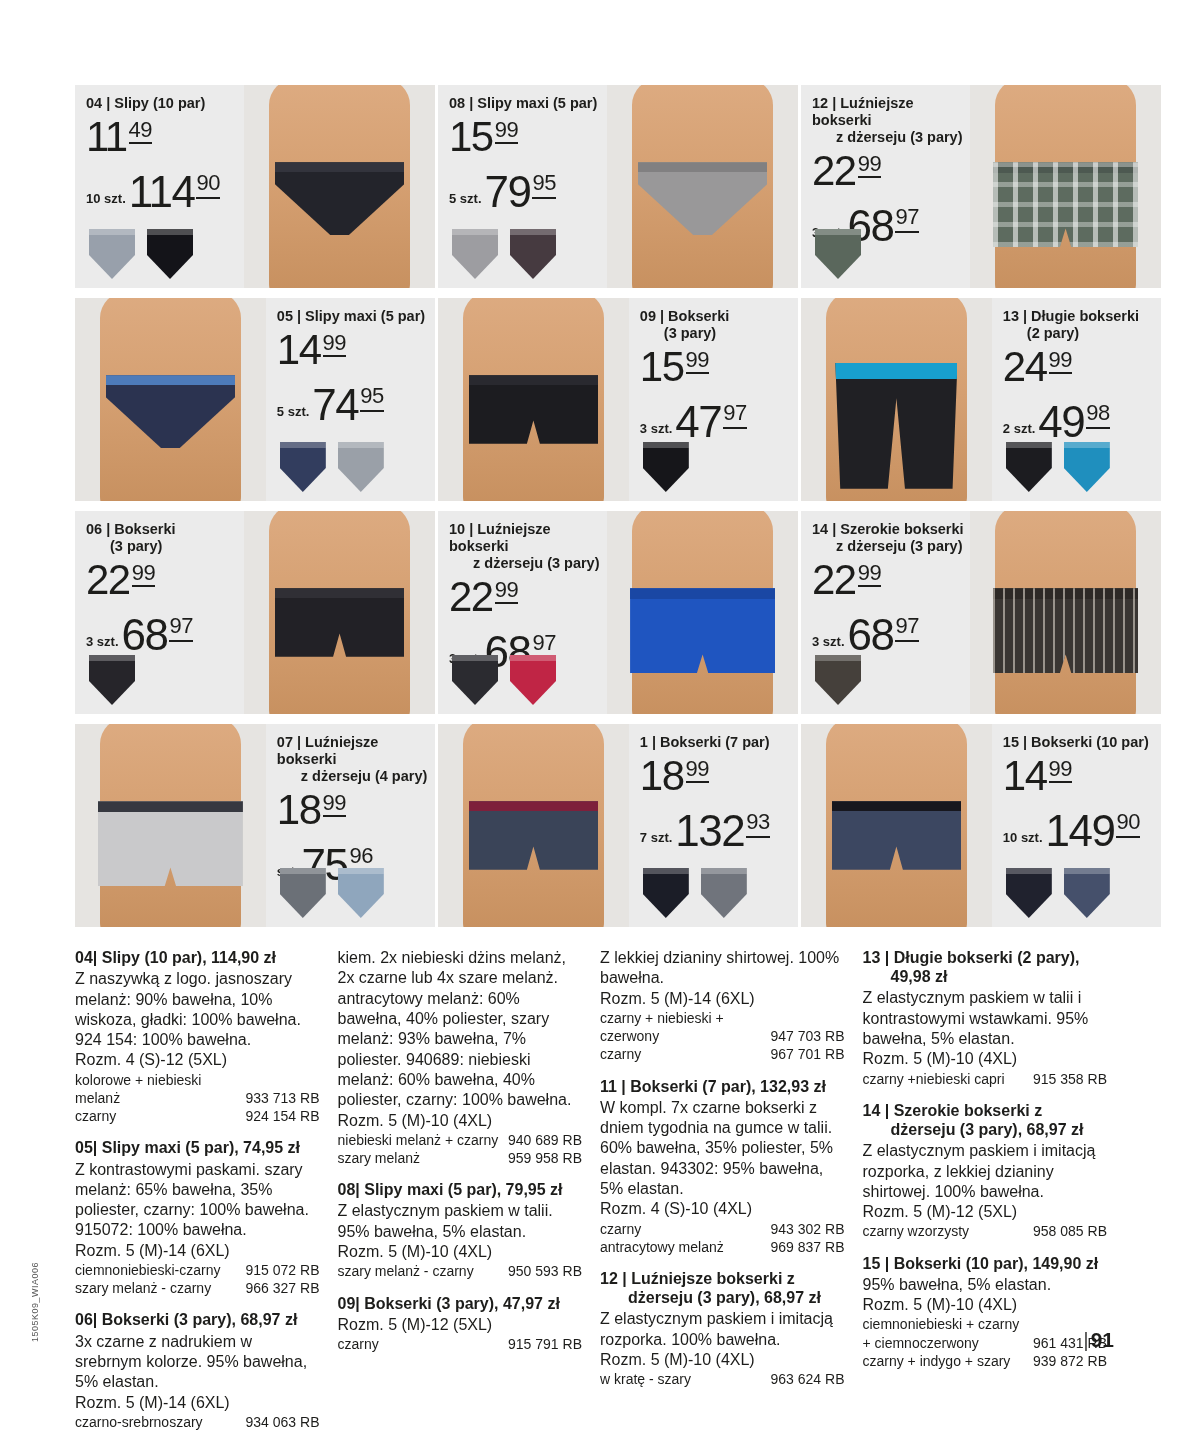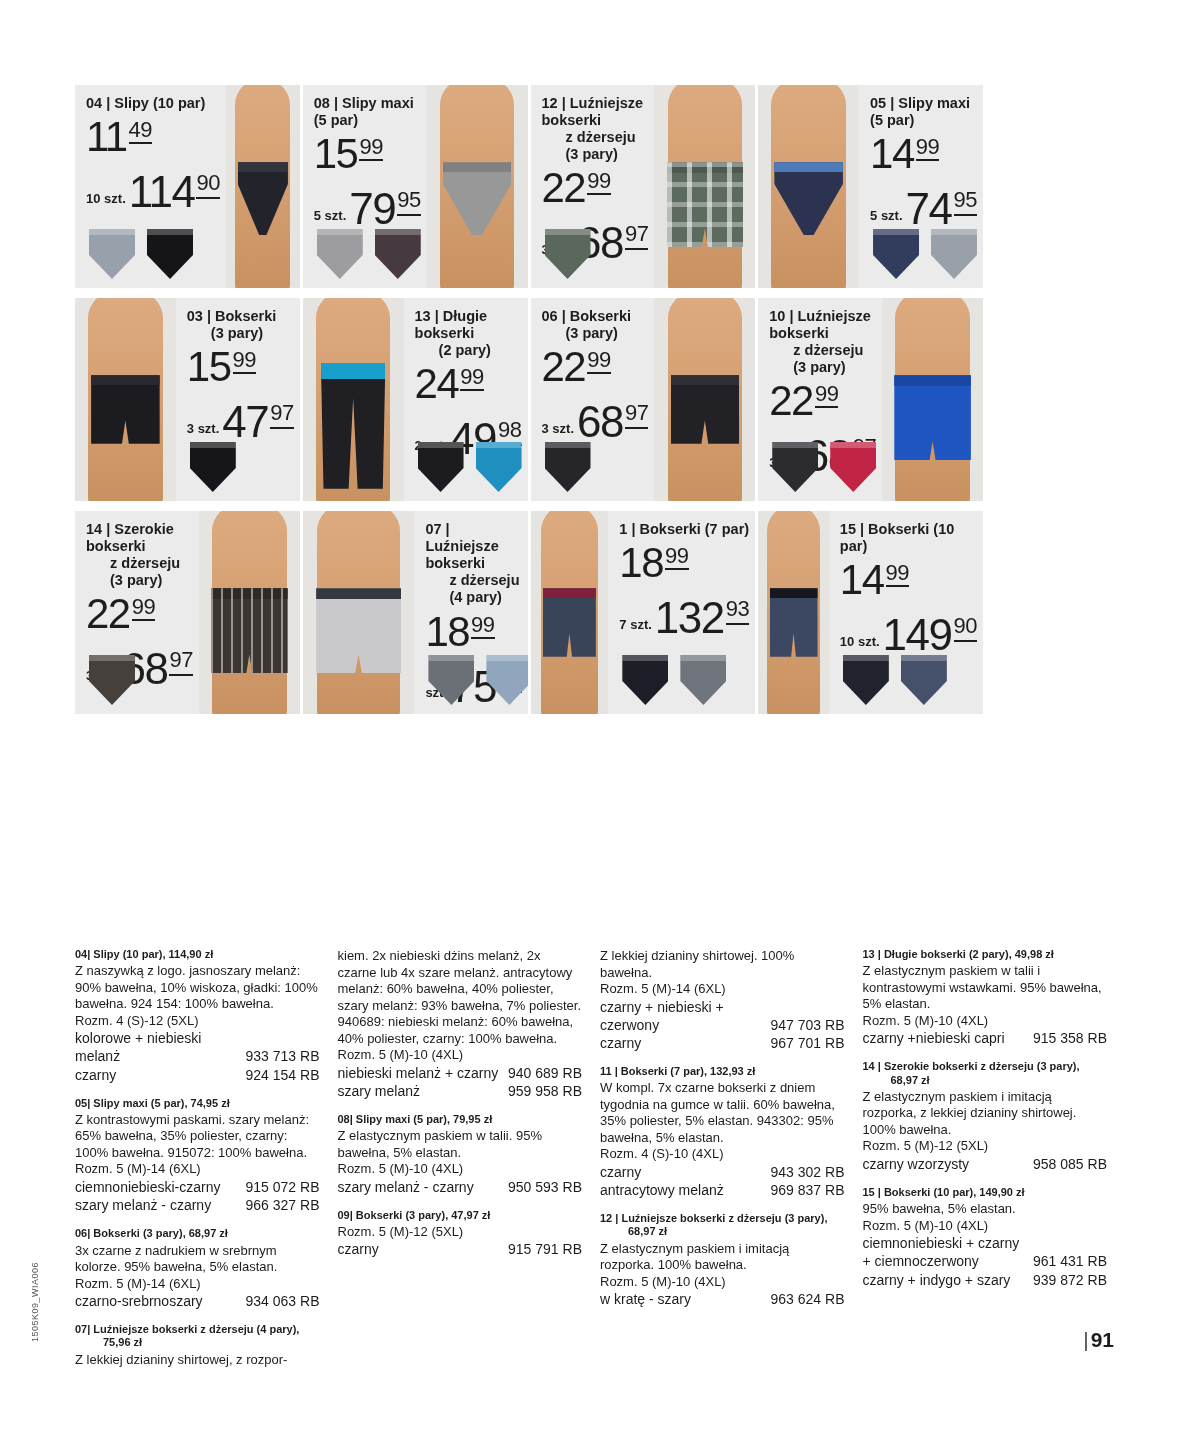--- a/index.html
+++ b/index.html
@@ -3,22 +3,22 @@
 <meta charset="utf-8">
 <style>
   html,body{margin:0;padding:0;}
   body{
     width:1200px;height:1438px;background:#ffffff;position:relative;
     font-family:"Liberation Sans","DejaVu Sans",sans-serif;color:#1d1d1b;
     overflow:hidden;
   }
   
   .cards-grid{
-    position:absolute;left:75px;top:85px;width:908px;
-    display:grid;grid-template-columns:repeat(4,1fr);gap:10px 3px;
+    position:absolute;left:75px;top:85px;width:1086px;
+    display:grid;grid-template-columns:repeat(3,1fr);gap:10px 3px;
     grid-auto-rows:203px;
   }
   .card{background:#ebebeb;display:flex;overflow:hidden;position:relative;}
   .card.photo-left{flex-direction:row-reverse;}
   .info{flex:0 0 47%;box-sizing:border-box;padding:10px 6px 8px 11px;position:relative;}
   .title{margin:0;font-size:14.5px;line-height:1.18;font-weight:700;}
   .t1{display:block;}
   .t2{display:block;padding-left:24px;}
   .price{margin-top:4px;font-size:42px;letter-spacing:-1.5px;line-height:1;}
   .p-dec,.t-dec{display:inline-block;font-size:22px;letter-spacing:-0.5px;position:relative;top:-14px;margin-left:2px;border-bottom:2.5px solid #1d1d1b;padding-bottom:1px;}
@@ -44,23 +44,23 @@
     clip-path:polygon(0 0,100% 0,96% 100%,57% 100%,50% 28%,43% 100%,4% 100%);}
   .garment.plaid::after{content:"";position:absolute;inset:0;
     background:repeating-linear-gradient(90deg,rgba(255,255,255,.55) 0 5px,transparent 5px 20px),
                repeating-linear-gradient(0deg,rgba(255,255,255,.35) 0 5px,transparent 5px 20px);}
   .garment.stripes::after{content:"";position:absolute;inset:0;
     background:repeating-linear-gradient(90deg,rgba(205,198,188,.65) 0 2px,transparent 2px 10px);}
   
   .details{position:absolute;left:75px;top:948px;width:1032px;
     display:grid;grid-template-columns:repeat(4,1fr);column-gap:18px;}
   .detail-item{margin:0 0 13px 0;}
-  .detail-item h3{margin:0 0 2px 0;font-size:11px;line-height:1.2;font-weight:700;
+  .detail-item h3{margin:0 0 2px 0;font-size:16px;line-height:1.2;font-weight:700;
     padding-left:28px;text-indent:-28px;}
-  .dbody,.dsize{margin:0;font-size:13px;line-height:1.27;}
+  .dbody,.dsize{margin:0;font-size:16px;line-height:1.27;}
   .variant{display:flex;justify-content:space-between;align-items:flex-end;
     font-size:14px;line-height:1.3;}
   .v-name{flex:1 1 auto;}
   .v-code{flex:0 0 auto;white-space:nowrap;padding-left:6px;}
   
   .page-num{position:absolute;top:1328px;right:86px;font-size:21px;font-weight:700;}
   .page-num .bar{font-weight:400;color:#4a4a4a;margin-right:2px;}
   .side-code{position:absolute;left:30px;top:1232px;height:110px;
     writing-mode:vertical-rl;transform:rotate(180deg);
     font-size:9px;color:#555;letter-spacing:.5px;}
@@ -174,21 +174,21 @@
         <div class="torso"></div>
         <div class="garment g-briefs" style="background: rgb(43, 51, 80);">
           <span class="band" style="background: rgb(79, 127, 192);"></span>
         </div>
       </div>
     </article>
 
     <article class="card photo-left">
       <div class="info">
         <h2 class="title">
-          <span class="t1">03 | Bokserki</span>
+          <span class="t1">09 | Bokserki</span>
           <span class="t2">(3 pary)</span>
         </h2>
         <div class="price">
           <span class="p-int">15</span><span class="p-dec">99</span>
         </div>
         <div class="total-row">
           <span class="qty">3 szt.</span>
           <span class="t-int">47</span>
           <span class="t-dec">97</span>
         </div>

